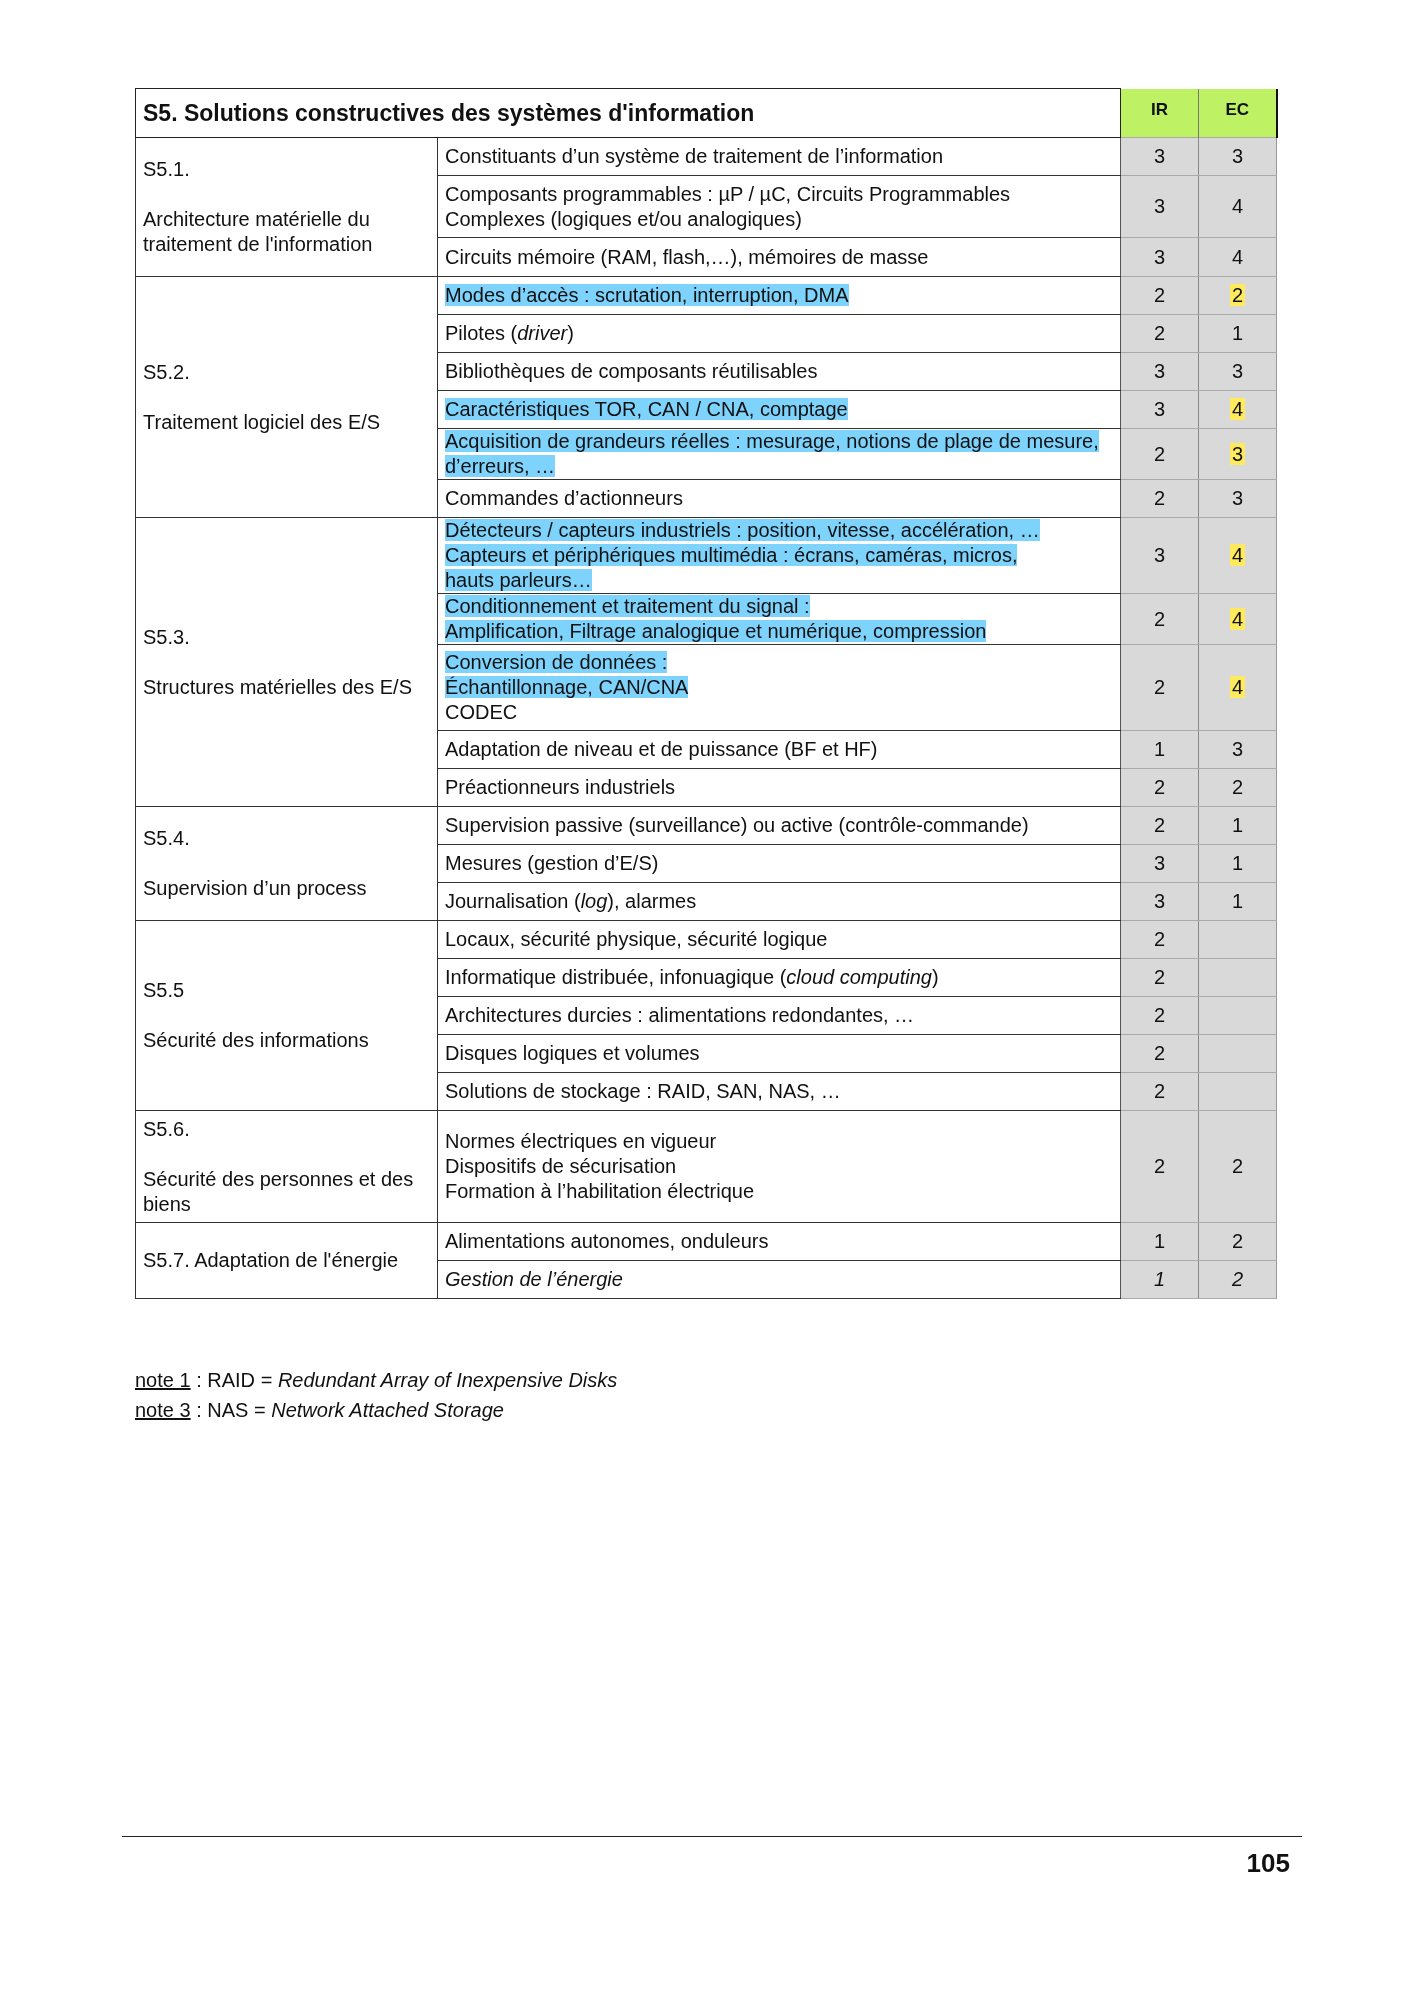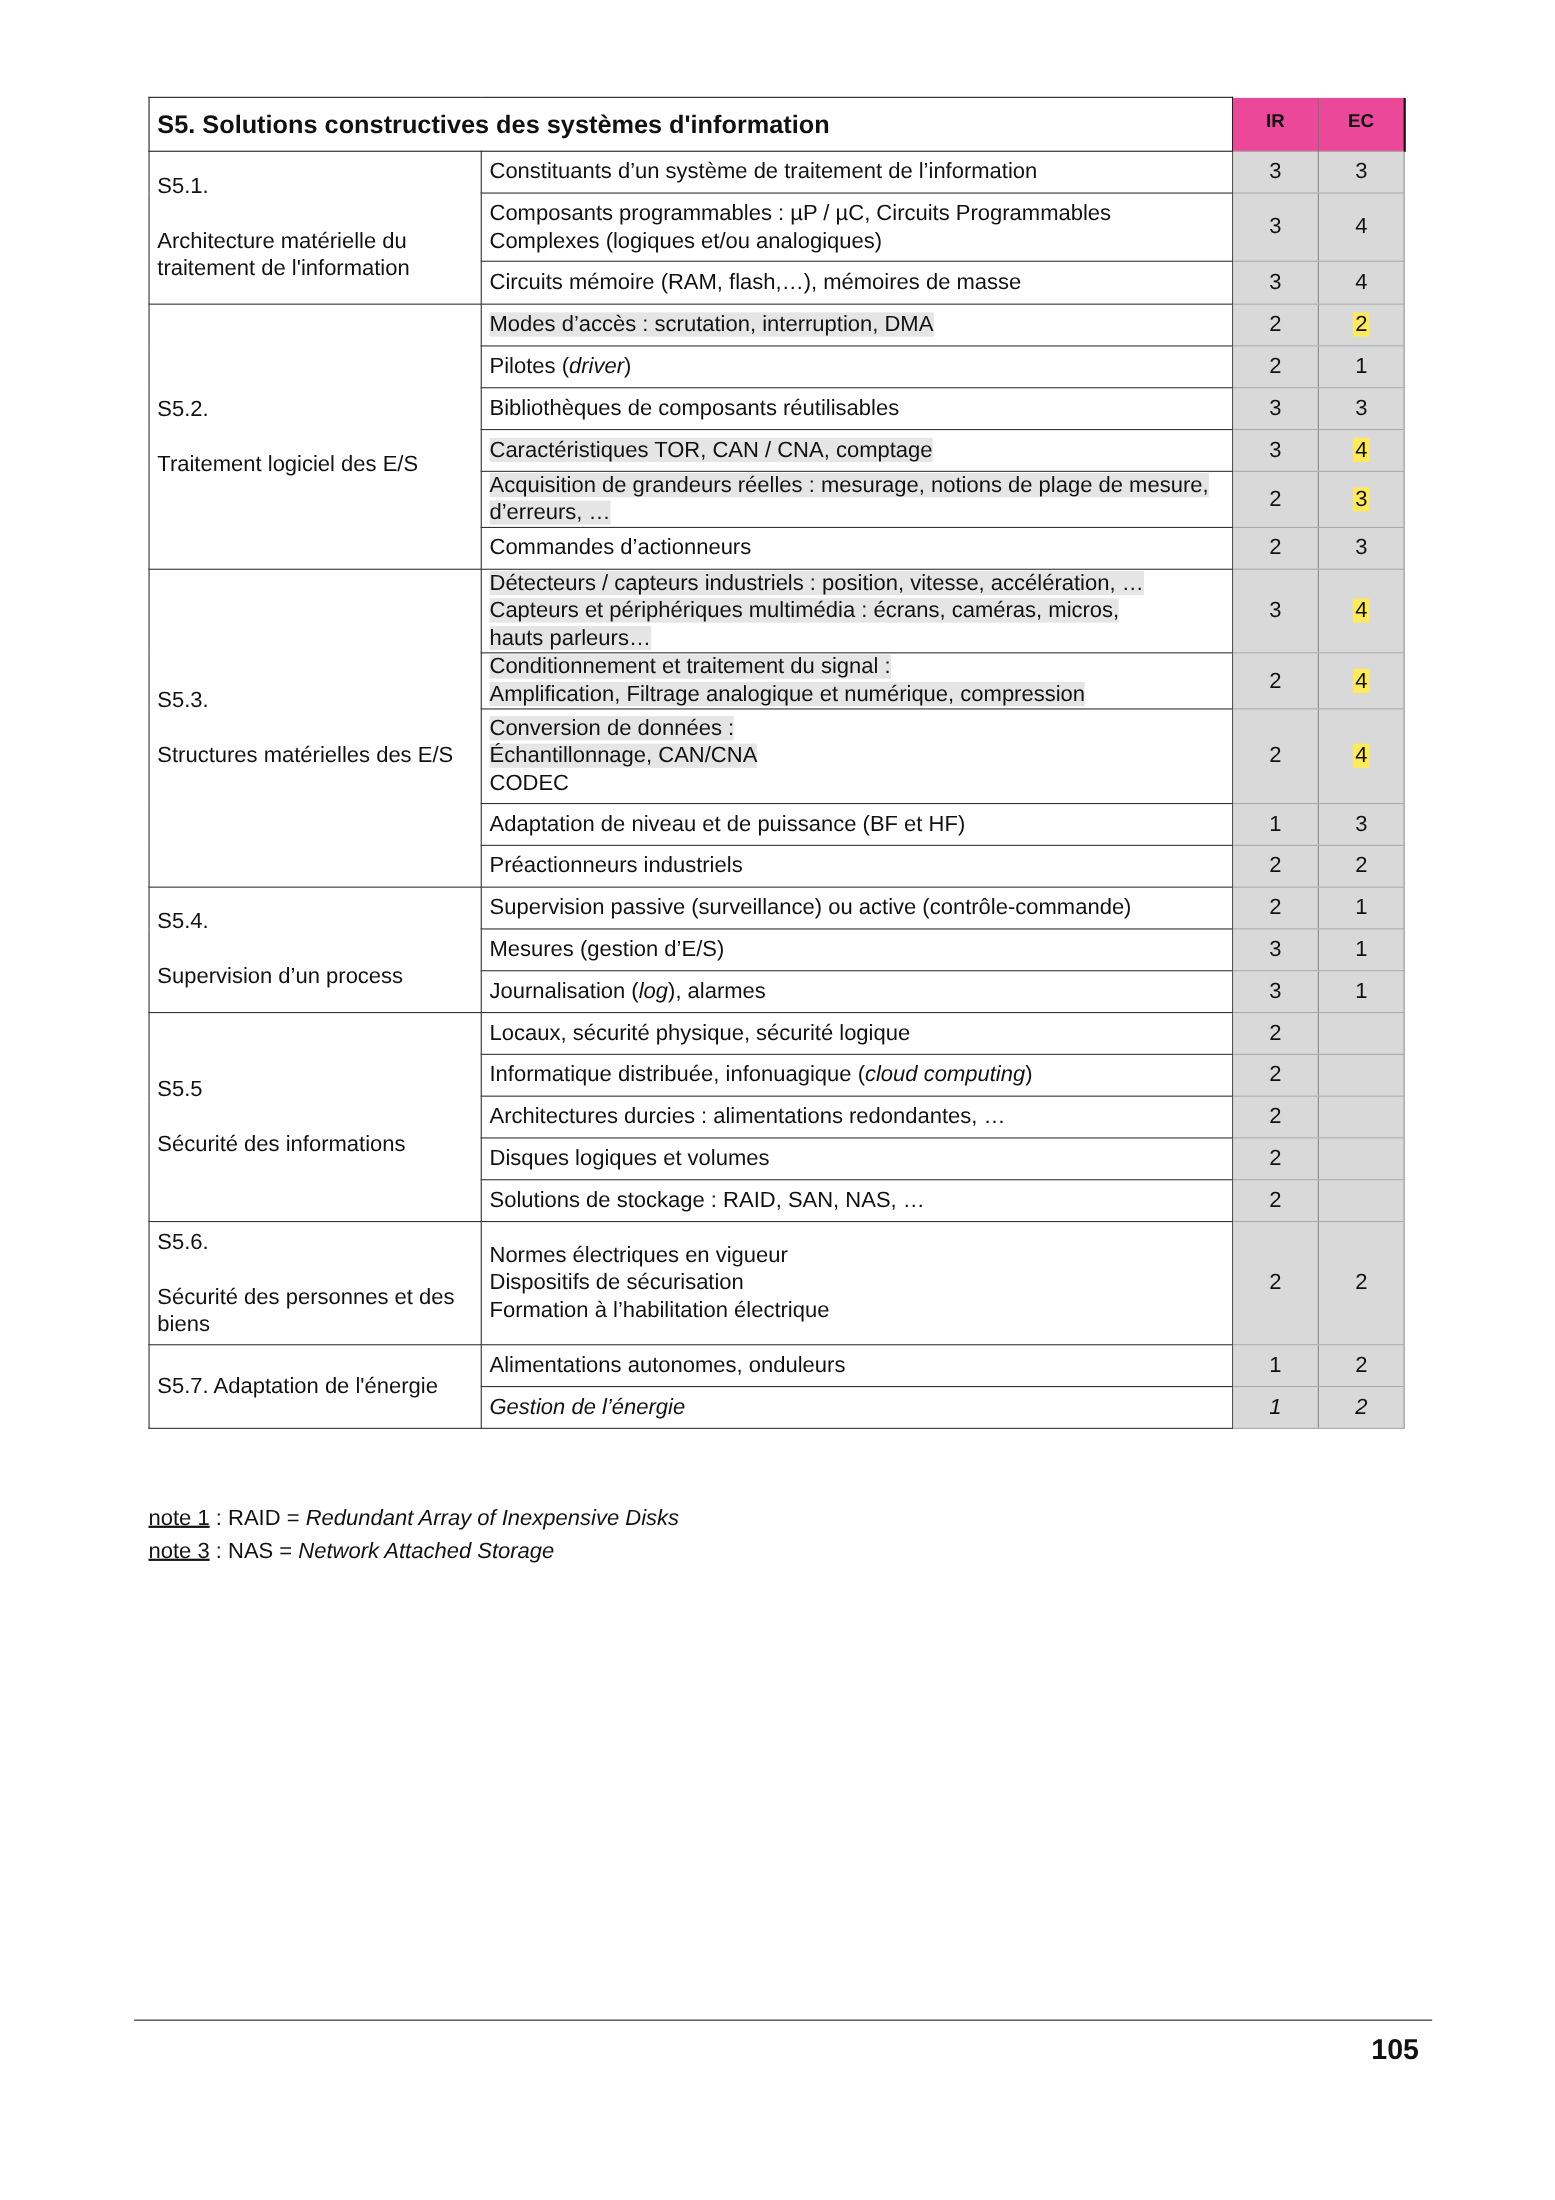--- a/index.html
+++ b/index.html
@@ -5,28 +5,28 @@
   html, body { margin:0; padding:0; background:#ffffff; }
   body { width:1414px; height:2000px; position:relative; font-family:"Liberation Sans", sans-serif; color:#111; }
   #page { position:absolute; left:0; top:0; width:1414px; height:1608px; }
   table.ref { position:absolute; left:135px; top:88px; border-collapse:collapse; table-layout:fixed; width:1141px; font-size:20px; }
   table.ref col.c-cat { width:302px; }
   table.ref col.c-desc { width:683px; }
   table.ref col.c-ir { width:78px; }
   table.ref col.c-ec { width:78px; }
   table.ref td, table.ref th { padding:0 7px; vertical-align:middle; line-height:25px; }
   .hdr-title { border:1.5px solid #222; font-weight:bold; font-size:23px; text-align:left; height:48px; }
-  .hdr-col { background:#ec4899; font-weight:bold; font-size:17px; text-align:center; vertical-align:top !important; padding-top:8px !important; height:40px; border-left:1.5px solid #777; }
+  .hdr-col { background:#bef264; font-weight:bold; font-size:17px; text-align:center; vertical-align:top !important; padding-top:8px !important; height:40px; border-left:1.5px solid #777; }
   .hdr-col.ec { border-right:2.5px solid #111; }
   .cat { border:1.3px solid #333; vertical-align:middle; font-size:20px; line-height:25px; }
   .cat .code { display:block; margin-bottom:25px; }
   .desc { border-top:1.3px solid #333; border-bottom:1.3px solid #333; border-left:1.3px solid #333; border-right:1.5px solid #555; background:#fff; height:37px; }
   .num { background:#d9d9d9; text-align:center; border-left:1.5px solid #888; border-top:1.3px solid #aaa; border-bottom:1.3px solid #aaa; }
   .num.ec { border-right:1.5px solid #999; }
-  .hl { background:#e5e5e5; }
+  .hl { background:#7dd3fc; }
   .hlnum { background:#ffe95c; padding:0 2px; }
   .it { font-style:italic; }
   .notes { position:absolute; left:135px; top:1365px; font-size:20px; line-height:30px; }
   .notes u { text-decoration:underline; }
   .footer-rule { position:absolute; left:122px; top:1836px; width:1180px; border-top:1.5px solid #222; }
   .page-num { position:absolute; left:1180px; top:1848px; width:110px; text-align:right; font-weight:bold; font-size:26px; }
 </style>
 </head>
 <body>
 

